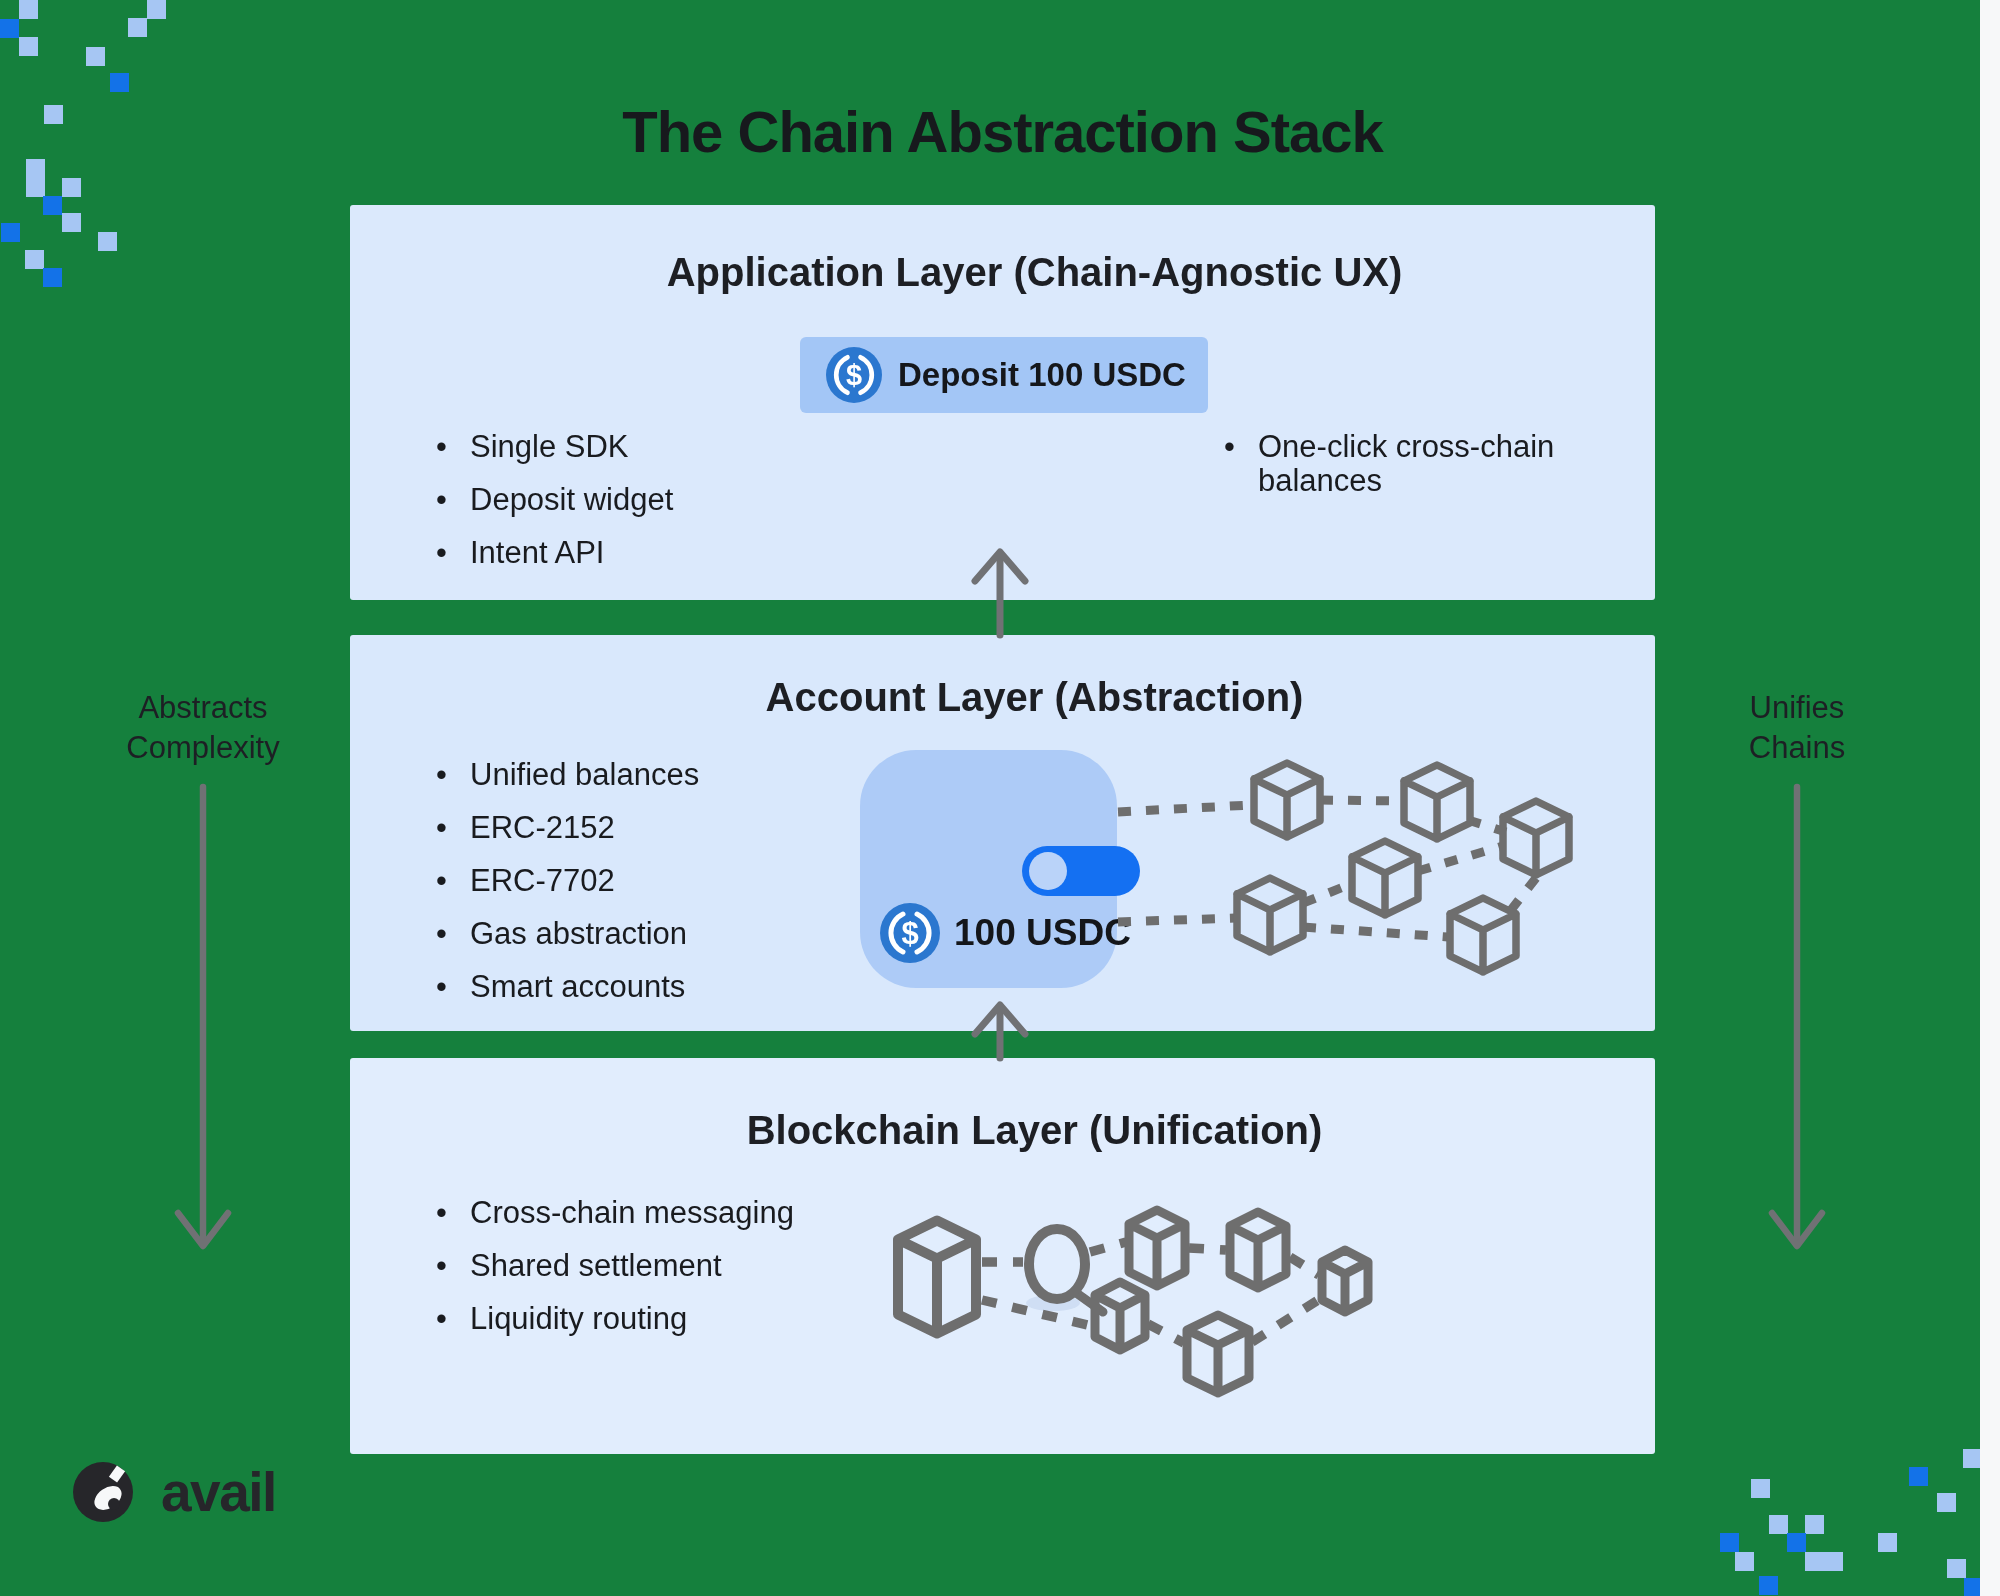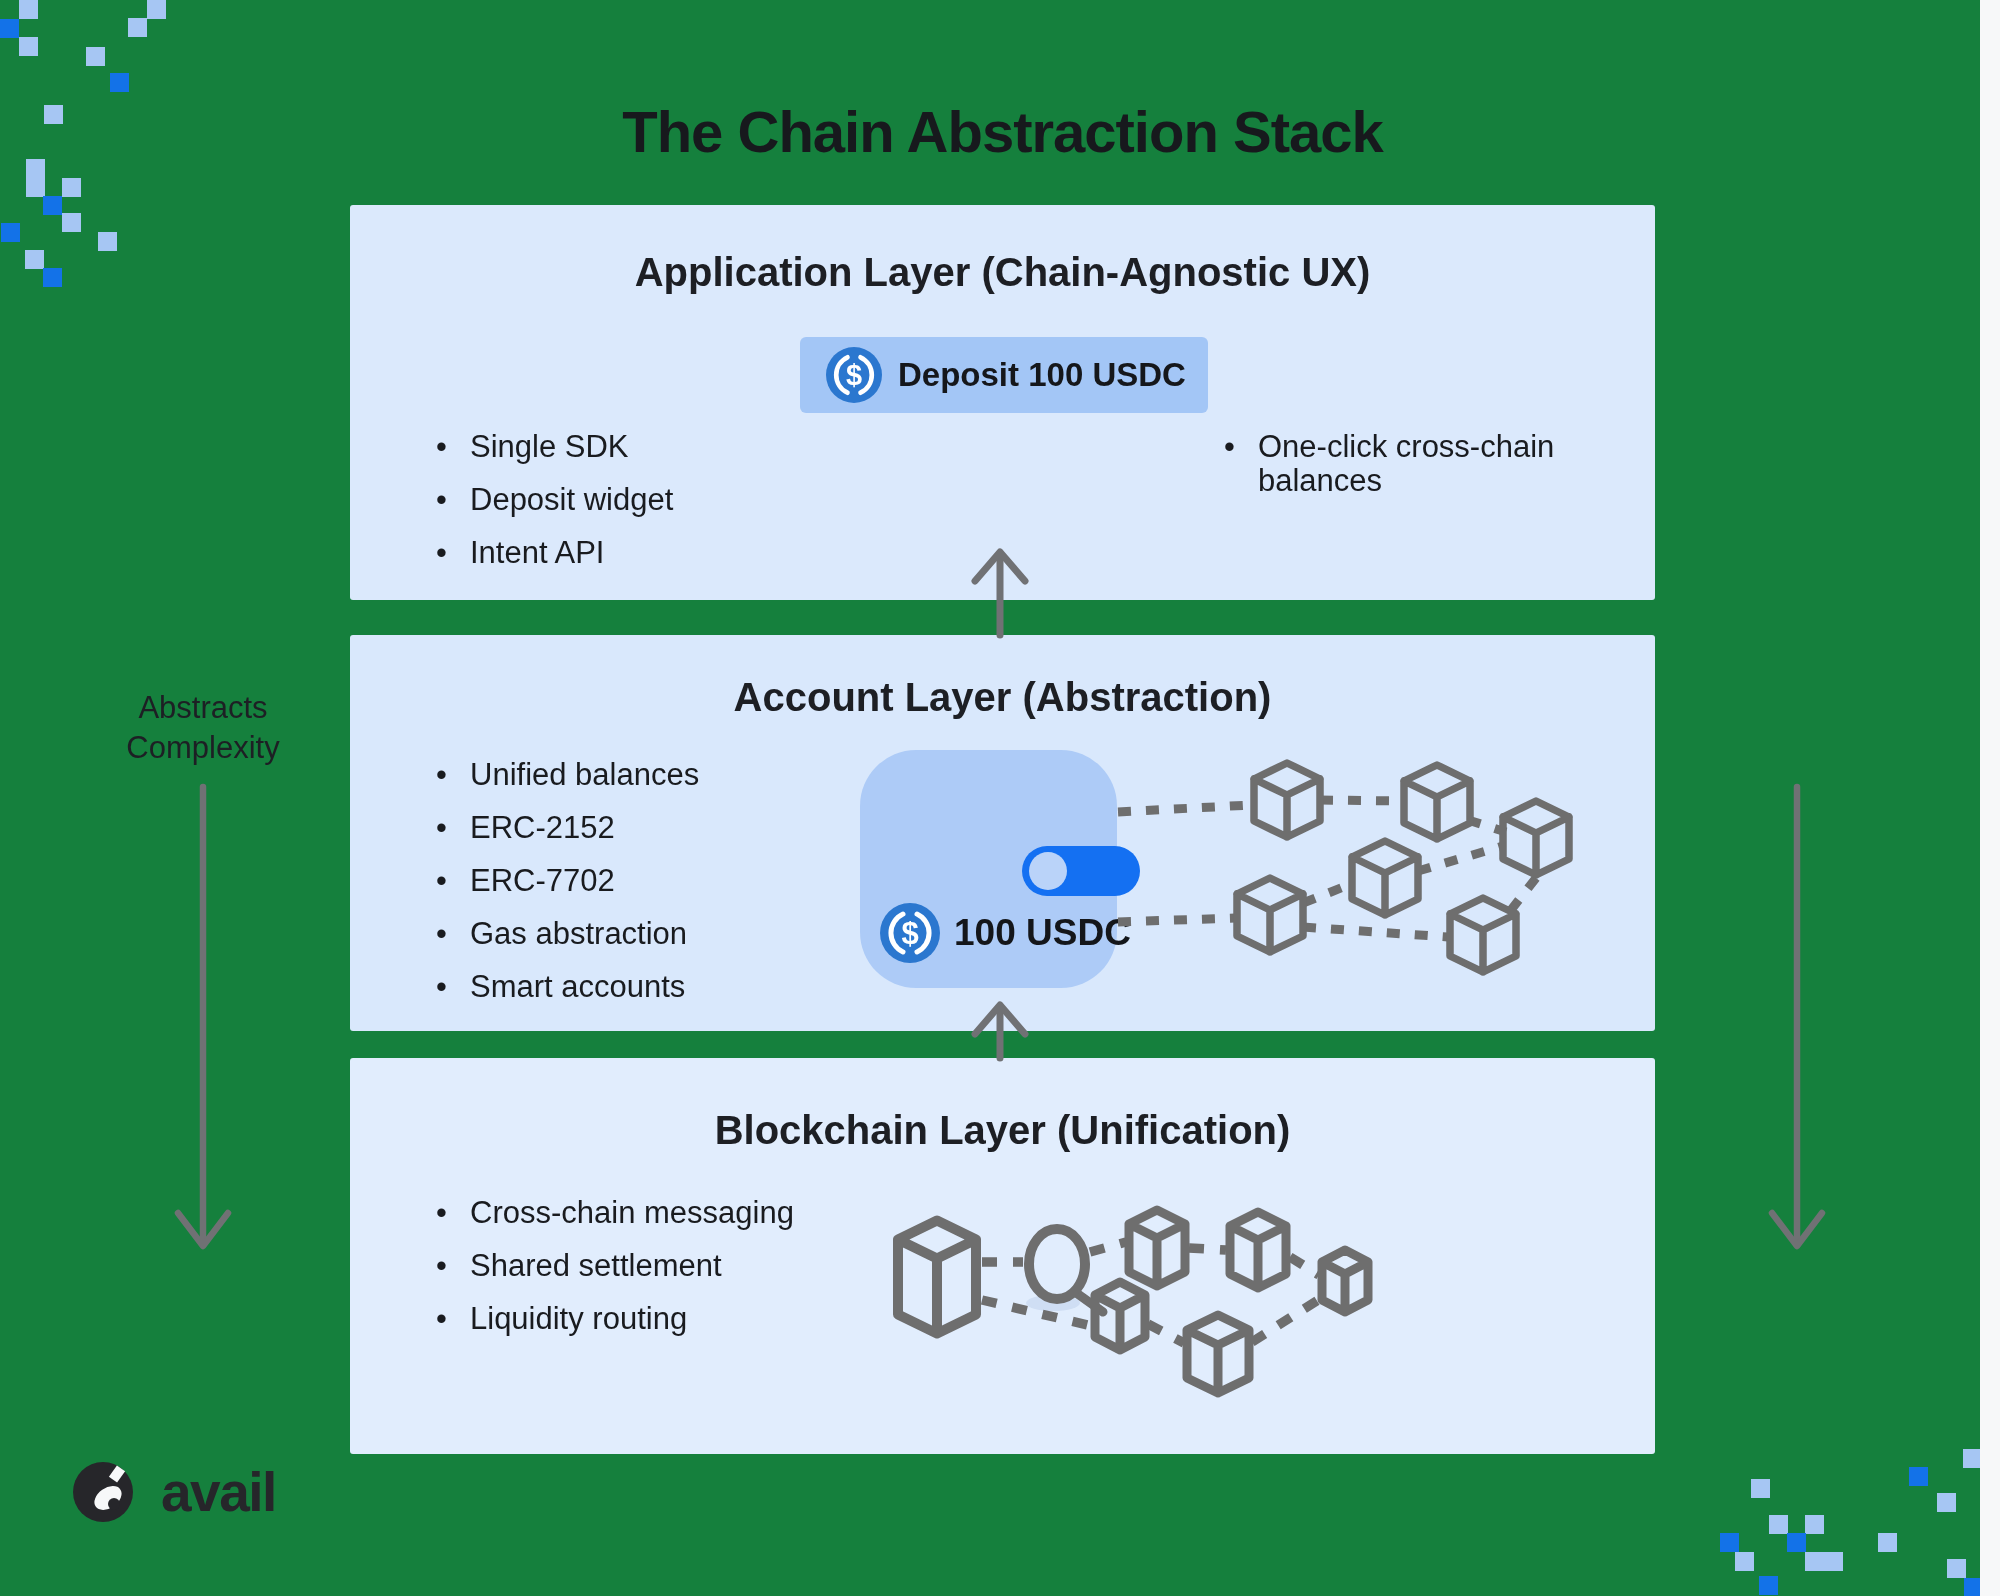--- a/index.html
+++ b/index.html
@@ -5,21 +5,21 @@
   html,body{margin:0;padding:0;background:#f7f8f9;}
   .canvas{position:relative;width:1980px;height:1596px;background:#15803d;overflow:hidden;
           font-family:"Liberation Sans","DejaVu Sans",sans-serif;color:#17191d;}
   .title{position:absolute;left:350px;top:98px;width:1305px;text-align:center;
          font-size:58px;font-weight:700;letter-spacing:-1px;color:#17191d;}
   .panel{position:absolute;left:350px;width:1305px;border-radius:3px;}
   .panel.app{top:205px;height:395px;background:#dbe9fc;}
   .panel.account{top:635px;height:396px;background:#d9e8fc;}
   .panel.chain{top:1058px;height:396px;background:#e1edfd;}
   .layer-heading{position:absolute;left:350px;width:1305px;text-align:center;
-         font-size:40px;font-weight:700;color:#1d1f24;}
+         font-size:40px;font-weight:700;color:#1d1f24;padding-left:32px;}
   .h-app{top:250px;}.h-account{top:675px;}.h-chain{top:1108px;}
   .deposit-btn{position:absolute;left:800px;top:337px;width:408px;height:76px;background:#a3c6f6;
          border-radius:6px;display:flex;align-items:center;gap:16px;padding:0;box-sizing:border-box;
          padding-left:26px;border:none;cursor:pointer;}
   .deposit-btn span{font-size:33px;font-weight:700;color:#15171b;}
   ul.bullets{list-style:none;margin:0;padding:0;position:absolute;font-size:31px;color:#191b1f;}
   ul.bullets li{position:relative;padding-left:34px;line-height:34px;margin-bottom:19px;}
   ul.bullets li::before{content:"\2022";position:absolute;left:0;top:0;}
   .b-app-left{left:436px;top:430px;}
   .b-app-right{left:1224px;top:430px;width:345px;}
@@ -98,20 +98,24 @@
       <path d="M23 11 A21 21 0 0 0 23 49" fill="none" stroke="#fff" stroke-width="5" stroke-linecap="round"></path>
       <path d="M37 11 A21 21 0 0 1 37 49" fill="none" stroke="#fff" stroke-width="5" stroke-linecap="round"></path>
       <text x="30" y="41" text-anchor="middle" font-size="31" font-weight="bold" fill="#fff" font-family="Liberation Sans,sans-serif">$</text>
     </svg>
     <span>100 USDC</span>
   </div>
 
   <div class="side-label side-left">
     <div>Abstracts</div>
     <div>Complexity</div>
+  </div>
+  <div class="side-label side-right">
+    <div>Unifies</div>
+    <div>Chains</div>
   </div>
 
   <svg id="overlay" class="overlay" width="2000" height="1596" viewBox="0 0 2000 1596">
       <line x1="1000" y1="635" x2="1000" y2="555" stroke="#707174" stroke-width="7" stroke-linecap="round"></line>
       <polyline points="975,581 1000,552 1025,581" fill="none" stroke="#707174" stroke-width="7" stroke-linecap="round" stroke-linejoin="round"></polyline>
       <line x1="1000" y1="1058" x2="1000" y2="1008" stroke="#707174" stroke-width="7" stroke-linecap="round"></line>
       <polyline points="975,1034 1000,1005 1025,1034" fill="none" stroke="#707174" stroke-width="7" stroke-linecap="round" stroke-linejoin="round"></polyline>
       <line x1="203" y1="787" x2="203" y2="1243" stroke="#707174" stroke-width="6.5" stroke-linecap="round"></line>
       <polyline points="178,1213 203,1246 228,1213" fill="none" stroke="#707174" stroke-width="6.5" stroke-linecap="round" stroke-linejoin="round"></polyline>
       <line x1="1797" y1="787" x2="1797" y2="1243" stroke="#707174" stroke-width="6.5" stroke-linecap="round"></line>

